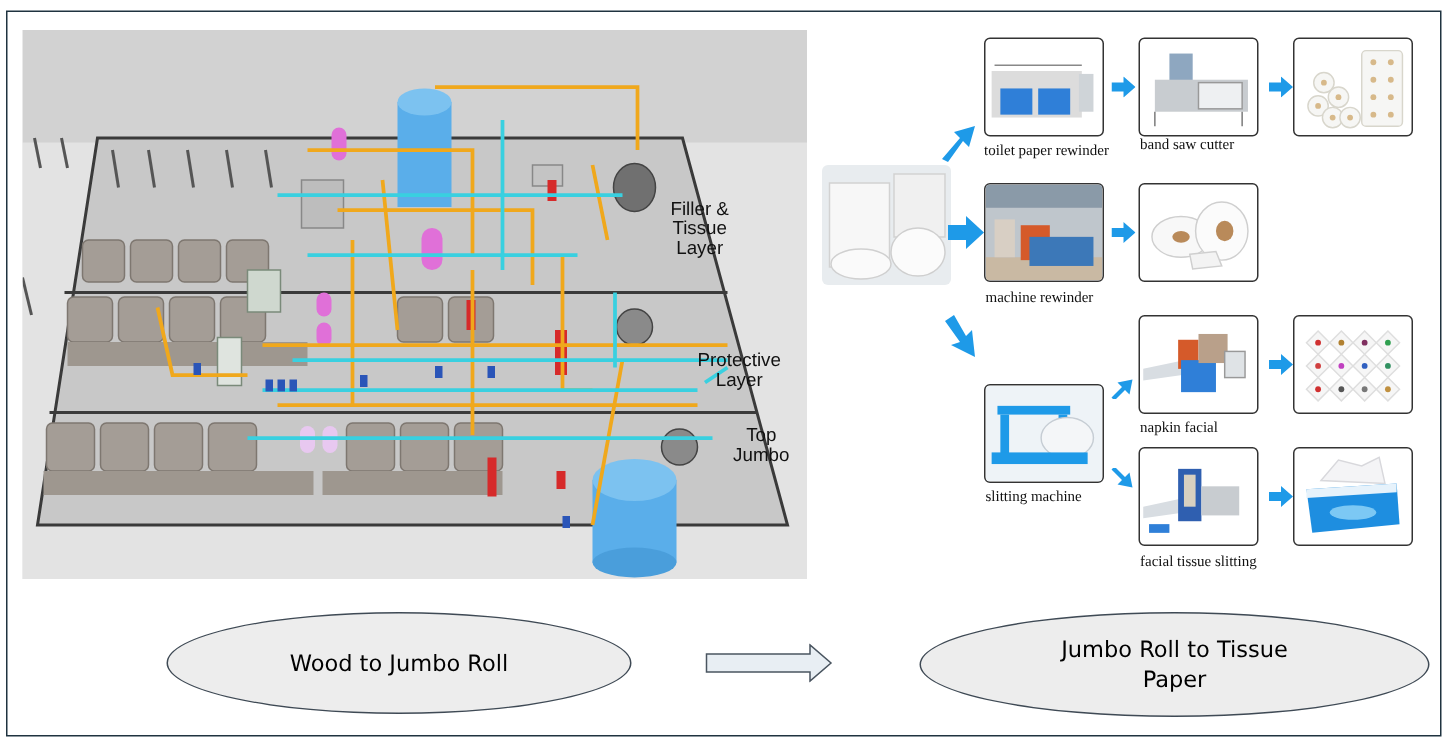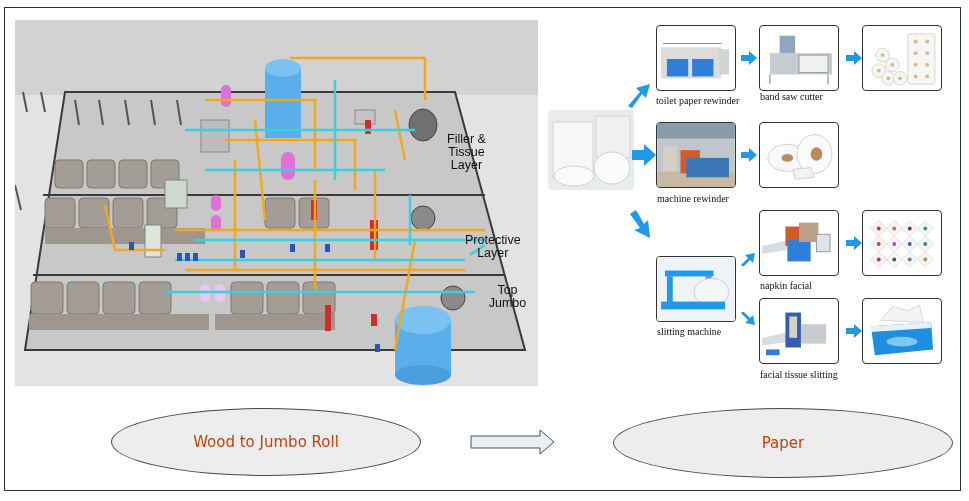--- a/index.html
+++ b/index.html
@@ -6,21 +6,21 @@
   body { width:969px; height:501px; position:relative; overflow:hidden; font-family:"DejaVu Sans", sans-serif; }
   .frame { position:absolute; left:4px; top:7px; width:957px; height:484px; border:1.5px solid #1f3340; box-sizing:border-box; background:#fff; }
   
   .plant { position:absolute; left:15px; top:20px; width:523px; height:366px; background:#dcdcdc; overflow:hidden; }
   .plant svg { position:absolute; left:0; top:0; }
   .layer-label { position:absolute; font-family:"Liberation Sans", sans-serif; font-size:12.5px; color:#111; line-height:13px; text-align:center; }
   
   .thumb { position:absolute; background:#fff; border:1.5px solid #333; border-radius:4px; box-sizing:border-box; overflow:hidden; }
   .thumb svg { position:absolute; left:0; top:0; width:100%; height:100%; }
   .cap { position:absolute; font-family:"Liberation Serif", serif; font-weight:normal; font-size:10px; color:#111; white-space:nowrap; }
-  .ellipse { position:absolute; border:1.2px solid #3f4a55; border-radius:50%; background:#ededed; box-sizing:border-box; display:flex; align-items:center; justify-content:center; text-align:center; font-family:"DejaVu Sans", sans-serif; font-size:15px; color:#c2410c; line-height:20px; }
+  .ellipse { position:absolute; border:1.2px solid #3f4a55; border-radius:50%; background:#ededed; box-sizing:border-box; display:flex; align-items:center; justify-content:center; text-align:center; font-family:"DejaVu Sans", sans-serif; font-size:15px; color:#000000; line-height:20px; }
   .flow-arrow { position:absolute; }
   .jumbo { position:absolute; left:548px; top:110px; width:86px; height:80px; border-radius:4px; overflow:hidden; }
 </style>
 </head>
 <body>
 
 <div class="frame"></div>
 
 <div class="plant">
   <svg width="523" height="366" viewBox="0 0 523 366">
@@ -341,15 +341,16 @@
 <div class="ellipse" style="left:111px; top:408px; width:310px; height:68px;">
   <span>Wood to Jumbo Roll</span>
 </div>
 
 <svg class="flow-arrow" style="left:470px; top:429px;" width="86" height="26" viewBox="0 0 86 26">
   <polygon points="1,7 70,7 70,1 84,13 70,25 70,19 1,19" fill="#e8eef3" stroke="#4a5560" stroke-width="1"></polygon>
 </svg>
 
 <div class="ellipse" style="left:613px; top:408px; width:340px; height:70px;">
   <div>
+    <div>Jumbo Roll to Tissue</div>
     <div>Paper</div>
   </div>
 </div>
 
 </body></html>

